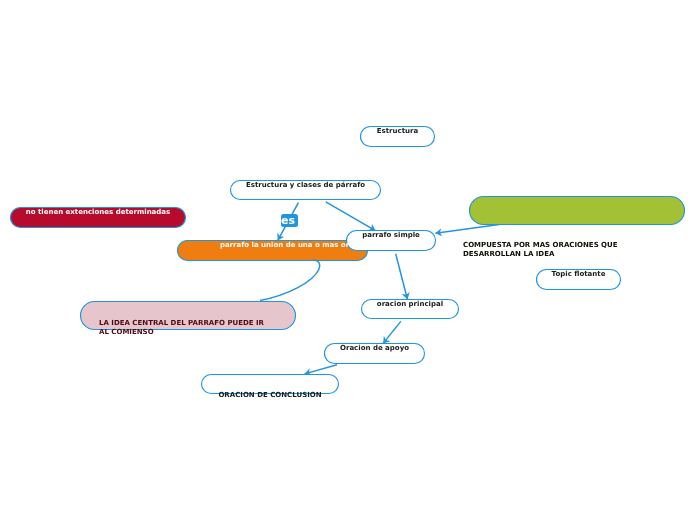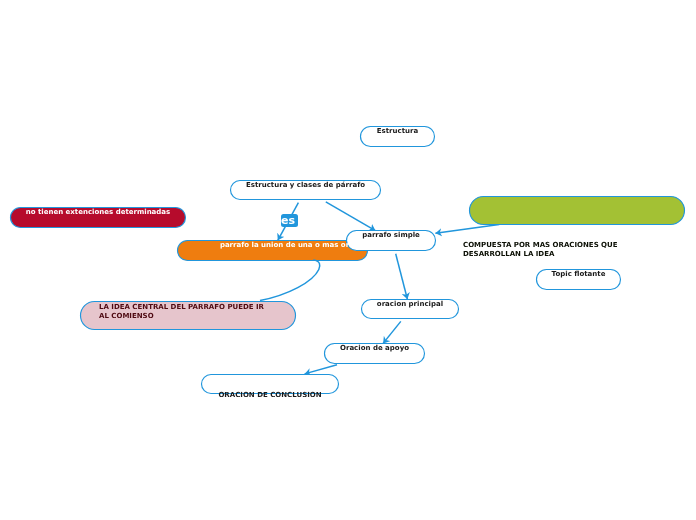--- a/index.html
+++ b/index.html
@@ -55,20 +55,20 @@
   </svg>
   <div id="labels">
       <div class="lbl c" style="left: 360px; top: 126px; width: 75px; height: 34px; color: rgb(25, 25, 25);">Estructura</div>
       <div class="lbl c" style="left: 230px; top: 180px; width: 151px; height: 20px; color: rgb(25, 25, 25);">Estructura y clases de párrafo</div>
       <div class="lbl c" style="left: 10px; top: 207px; width: 176px; height: 21px; color: rgb(255, 255, 255);">no tienen extenciones determinadas</div>
       <div class="lbl c" style="left: 177px; top: 240px; width: 191px; height: 27px; color: rgb(255, 255, 255); margin-left: 27px;">parrafo la union de una o mas oraciones</div>
       <div class="lbl c" style="left: 346px; top: 230px; width: 90px; height: 21px; color: rgb(25, 25, 25); text-align: center;">parrafo simple</div>
       <div class="lbl l" style="left: 444px; top: 196px; width: 216px; height: 29px; color: rgb(11, 15, 4); padding-left: 19px; padding-top: 5px; margin-top: 40px;">COMPUESTA POR MAS ORACIONES QUE
 DESARROLLAN LA IDEA</div>
       <div class="lbl c" style="left: 536px; top: 269px; width: 85px; height: 34px; color: rgb(25, 25, 25);">Topic flotante</div>
-      <div class="lbl l" style="left: 80px; top: 301px; width: 216px; height: 19px; color: rgb(78, 10, 18); padding-left: 19px; padding-top: 2px;">LA IDEA CENTRAL DEL PARRAFO PUEDE IR
+      <div class="lbl l" style="left: 80px; top: 301px; width: 216px; height: 19px; color: rgb(78, 10, 18); padding-left: 19px; padding-top: 18px;">LA IDEA CENTRAL DEL PARRAFO PUEDE IR
 AL COMIENSO</div>
       <div class="lbl c" style="left: 361px; top: 299px; width: 98px; height: 20px; color: rgb(25, 25, 25);">oracion principal</div>
       <div class="lbl c" style="left: 324px; top: 343px; width: 101px; height: 21px; color: rgb(25, 25, 25);">Oracion de apoyo</div>
       <div class="lbl c" style="left: 201px; top: 374px; width: 138px; height: 20px; color: rgb(25, 25, 25); margin-top: 16px;">ORACION DE CONCLUSION</div>
       <div class="eslbl" style="left: 279.5px; top: 214px; width: 17px; height: 13px;">es</div>
     </div>
 </div>
 
 </body></html>

